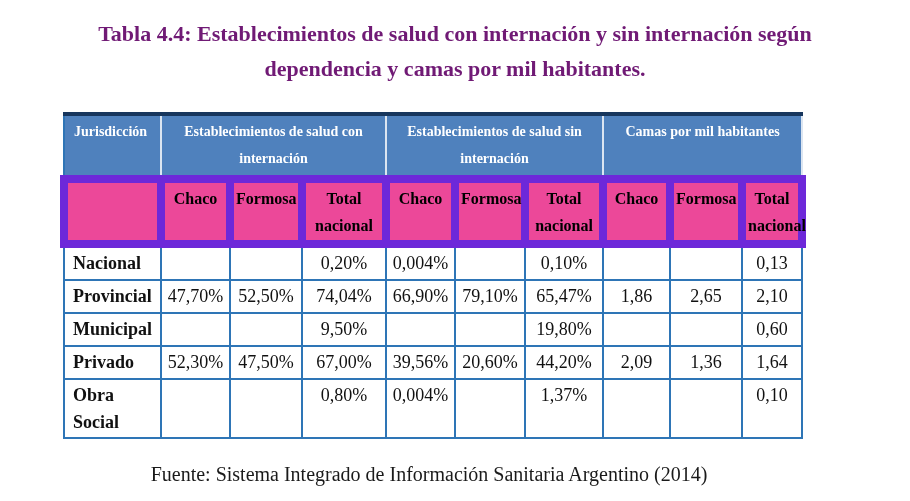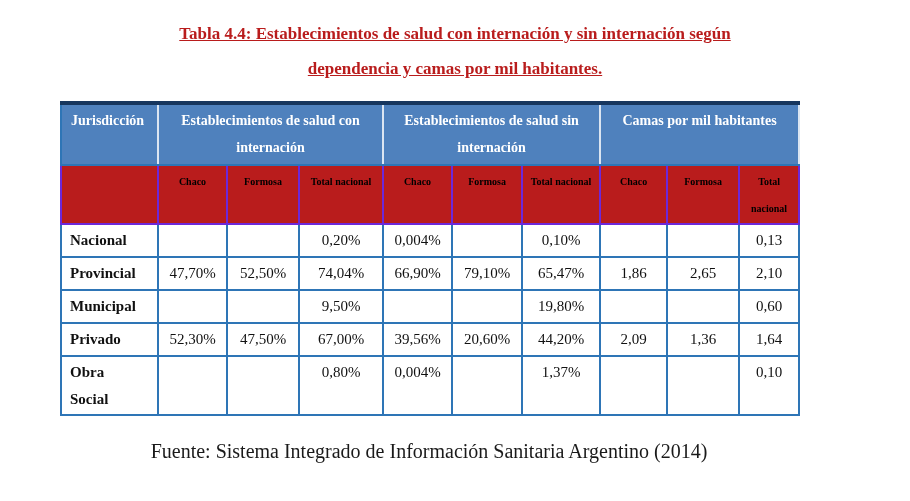--- a/index.html
+++ b/index.html
@@ -14,31 +14,30 @@
   .page {
     width: 910px;
     height: 501px;
     position: relative;
   }
   .title-block {
     padding-top: 16px;
     text-align: center;
   }
   .title-line {
-    font-size: 17px;
+    font-size: 22px;
     font-weight: bold;
     line-height: 35px;
-    color: #b91c1c;
-    text-decoration: underline;
+    color: #701a75;
   }
   table.health-table {
     border-collapse: collapse;
     table-layout: fixed;
     width: 738px;
-    margin: 15px 0 0 60px;
+    margin: 26px 0 0 60px;
     border: 2px solid #2e75b6;
     border-top: 4px solid #17365d;
   }
   table.health-table th,
   table.health-table td {
     vertical-align: top;
     line-height: 27px;
     padding: 2px 2px 1px 2px;
     overflow: visible;
   }
@@ -52,32 +51,32 @@
     height: 56px;
     border-right: 2px solid #dbe5f1;
     border-bottom: 2px solid #2e75b6;
   }
   tr.group-row th.corner {
     text-align: left;
     padding-left: 9px;
   }
   
   tr.sub-row th {
-    background: #b91c1c;
+    background: #ec4899;
     color: #000000;
     font-weight: bold;
-    font-size: 10px;
+    font-size: 16px;
     text-align: center;
     height: 52px;
-    border: 2px solid #6d28d9;
+    border: 8px solid #6d28d9;
   }
   
   tbody td {
     border: 2px solid #2e75b6;
-    font-size: 15px;
+    font-size: 18px;
     color: #111111;
     text-align: center;
     height: 28px;
     background: #ffffff;
   }
   tbody td.row-label {
     text-align: left;
     font-weight: bold;
     padding-left: 8px;
     padding-right: 24px; 

